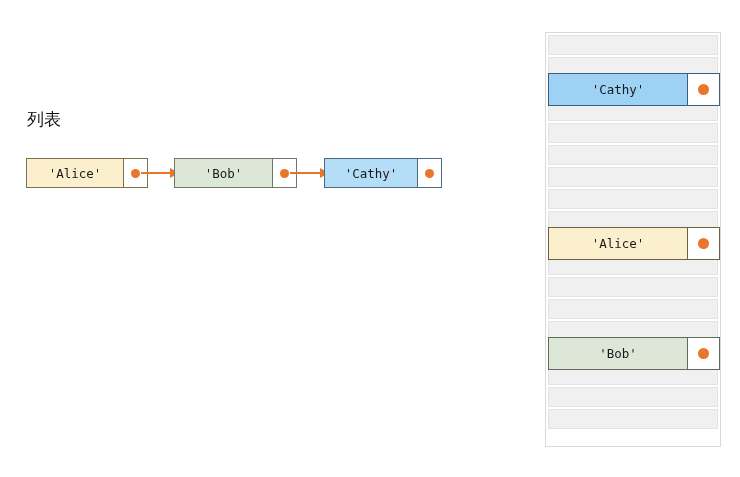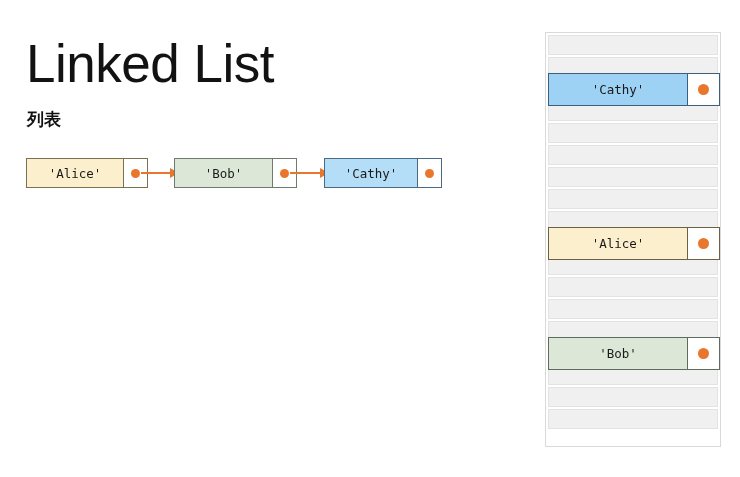--- a/index.html
+++ b/index.html
@@ -33,21 +33,21 @@
     letter-spacing: -0.5px;
     color: #121212;
     line-height: 1.06;
     white-space: nowrap;
   }
   #subtitle {
     position: absolute;
     left: 27px;
     top: 108px;
     font-size: 17px;
-    font-weight: 700;
+    font-weight: 400;
     color: #121212;
     white-space: nowrap;
   }
 
   
   #chain {
     position: absolute;
     left: 26px;
     top: 158px;
     height: 32px;
@@ -177,21 +177,20 @@
   .mem-node.alice { border-color: #6b6243; }
   .mem-node.alice .val { background: #fbefce; border-right-color: #6b6243; }
   .mem-node.bob   { border-color: #5f6b5c; }
   .mem-node.bob   .val { background: #dce7d8; border-right-color: #5f6b5c; }
 </style>
 </head>
 <body>
 
 <div id="slide">
 
-  <div id="title">Linked List</div>
   <div id="subtitle">列表</div>
 
   <div id="chain">
 
     <div class="node alice">
       <div class="val">'Alice'</div>
       <div class="ptr">
         <span class="dot"></span>
       </div>
     </div>

